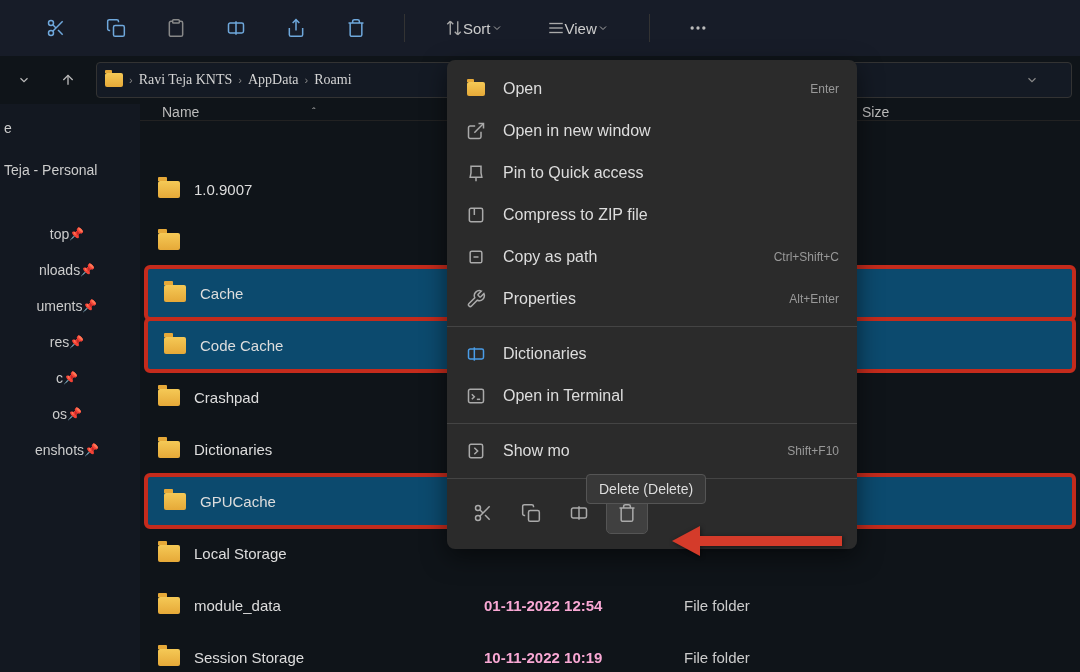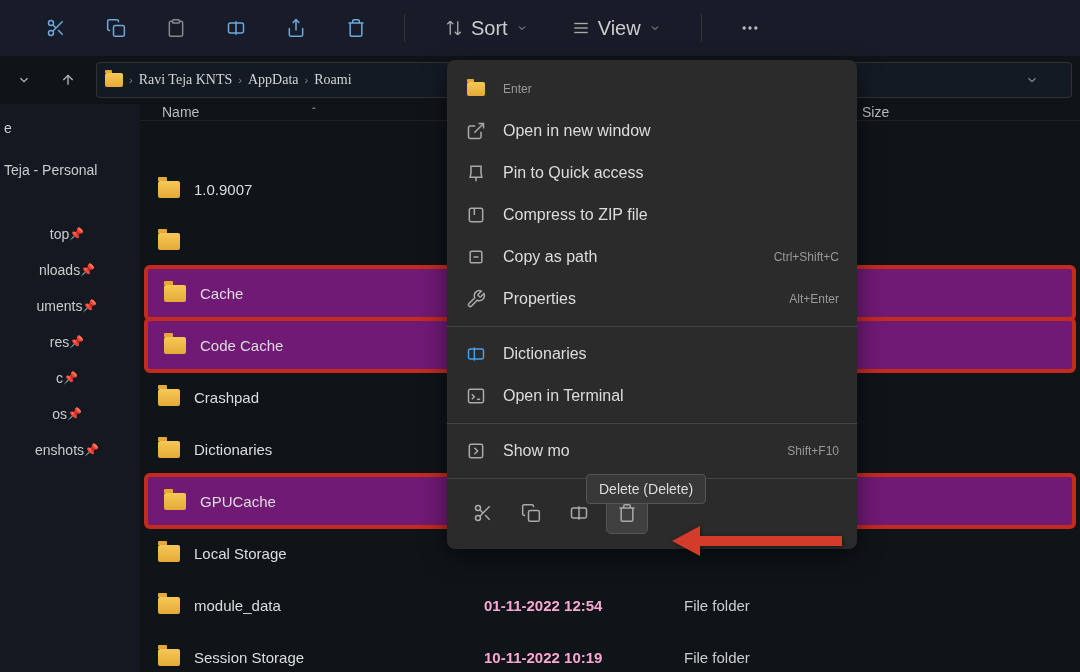--- a/index.html
+++ b/index.html
@@ -2,21 +2,21 @@
 <html><head>
 <meta charset="utf-8">
 <style>
 * { box-sizing: border-box; margin: 0; padding: 0; font-family: 'Segoe UI', Arial, sans-serif; }
 body { background: #0f1419; color: #d4d4d4; width: 1080px; height: 672px; overflow: hidden; position: relative; }
 
 
 .toolbar { display: flex; align-items: center; height: 56px; padding: 0 40px; gap: 28px; background: #171c28; }
 .toolbar-icon { width: 32px; height: 32px; display: flex; align-items: center; justify-content: center; cursor: pointer; color: #6fa8dc; }
 .toolbar-divider { width: 1px; height: 28px; background: #333; margin: 0 4px; }
-.toolbar-btn { display: flex; align-items: center; gap: 8px; color: #ccc; cursor: pointer; padding: 4px 8px; font-size: 20px; }
+.toolbar-btn { display: flex; align-items: center; color: #ccc; cursor: pointer; padding: 4px 8px; font-size: 15px; }
 .toolbar-btn svg { color: #aaa; }
 
 
 .breadcrumb-row { display: flex; align-items: center; height: 48px; padding: 0 8px; gap: 12px; background: #0f1419; }
 .nav-arrow { width: 32px; height: 32px; display: flex; align-items: center; justify-content: center; cursor: pointer; color: #bbb; }
 .breadcrumb-box { flex: 1; display: flex; align-items: center; height: 36px; padding: 0 8px; border: 1px solid #333; border-radius: 4px; background: #141a24; gap: 6px; }
 .breadcrumb-item { display: flex; align-items: center; gap: 6px; color: #d4d4d4; font-size: 14px; cursor: pointer; font-family: Liberation Serif, serif; }
 .breadcrumb-chevron { color: #888; font-size: 11px; }
 .folder-icon-small { width: 18px; height: 14px; background: linear-gradient(#f5c956, #e6a938); border-radius: 2px; position: relative; }
 .folder-icon-small::before { content: ''; position: absolute; top: -3px; left: 0; width: 7px; height: 3px; background: #e6a938; border-radius: 1px 1px 0 0; }
@@ -41,21 +41,21 @@
 .file-list { flex: 1; }
 .file-row { display: flex; align-items: center; height: 52px; padding: 0 12px; font-size: 15px; cursor: pointer; position: relative; }
 .file-row .folder-icon { margin-right: 14px; margin-left: 6px; }
 .folder-icon { width: 22px; height: 17px; background: linear-gradient(#f5c956, #e6a938); border-radius: 2px; position: relative; flex-shrink: 0; }
 .folder-icon::before { content: ''; position: absolute; top: -4px; left: 0; width: 9px; height: 4px; background: #e6a938; border-radius: 1px 1px 0 0; }
 .file-name { width: 290px; color: #ddd; }
 .file-date { width: 200px; color: #f9a8d4; font-weight: bold; }
 .file-type { width: 180px; color: #ccc; }
 .file-row.selected { background: #3a3a3a; margin: 0 6px; border-radius: 4px; }
 .file-row.highlighted { outline: 4px solid #c42b1c; outline-offset: -2px; margin: 0 6px; }
-.file-row.highlighted.selected { background: #701a75; }
+.file-row.highlighted.selected { background: #0c4a6e; }
 
 
 .context-menu { position: absolute; left: 447px; top: 60px; width: 410px; background: #2b2b2b; border-radius: 8px; box-shadow: 0 8px 24px rgba(0,0,0,0.5); padding: 8px 0; z-index: 10; }
 .menu-item { display: flex; align-items: center; padding: 10px 18px; font-size: 16px; color: #ddd; cursor: pointer; gap: 16px; }
 .menu-icon { width: 22px; height: 22px; display: flex; align-items: center; justify-content: center; color: #aaa; flex-shrink: 0; }
 .menu-label { flex: 1; }
 .menu-shortcut { color: #999; font-size: 12px; }
 .menu-separator { height: 1px; background: #444; margin: 6px 0; }
 .menu-actions { display: flex; gap: 8px; padding: 8px 16px; }
 .menu-action-btn { width: 40px; height: 40px; display: flex; align-items: center; justify-content: center; cursor: pointer; border-radius: 4px; color: #aaa; }
@@ -285,20 +285,21 @@
 </div>
 
 <div class="context-menu">
   <div id="menu-section1">
       <div class="menu-item">
         <div class="menu-icon">
           <div style="width:18px;height:14px;background:linear-gradient(#f5c956,#e6a938);border-radius:2px;position:relative">
             <div style="position:absolute;top:-3px;left:0;width:7px;height:3px;background:#e6a938;border-radius:1px 1px 0 0"></div>
           </div>
         </div>
+      <div class="menu-label">Open</div>
       <div class="menu-shortcut">Enter</div>
       </div>
       <div class="menu-item">
         <div class="menu-icon">
           <svg width="20" height="20" viewBox="0 0 24 24" fill="none" stroke="currentColor" stroke-width="1.8">
             <path d="M18 13v6a2 2 0 0 1-2 2H5a2 2 0 0 1-2-2V8a2 2 0 0 1 2-2h6"></path>
             <polyline points="15 3 21 3 21 9"></polyline>
             <line x1="10" y1="14" x2="21" y2="3"></line>
           </svg>
         </div>

